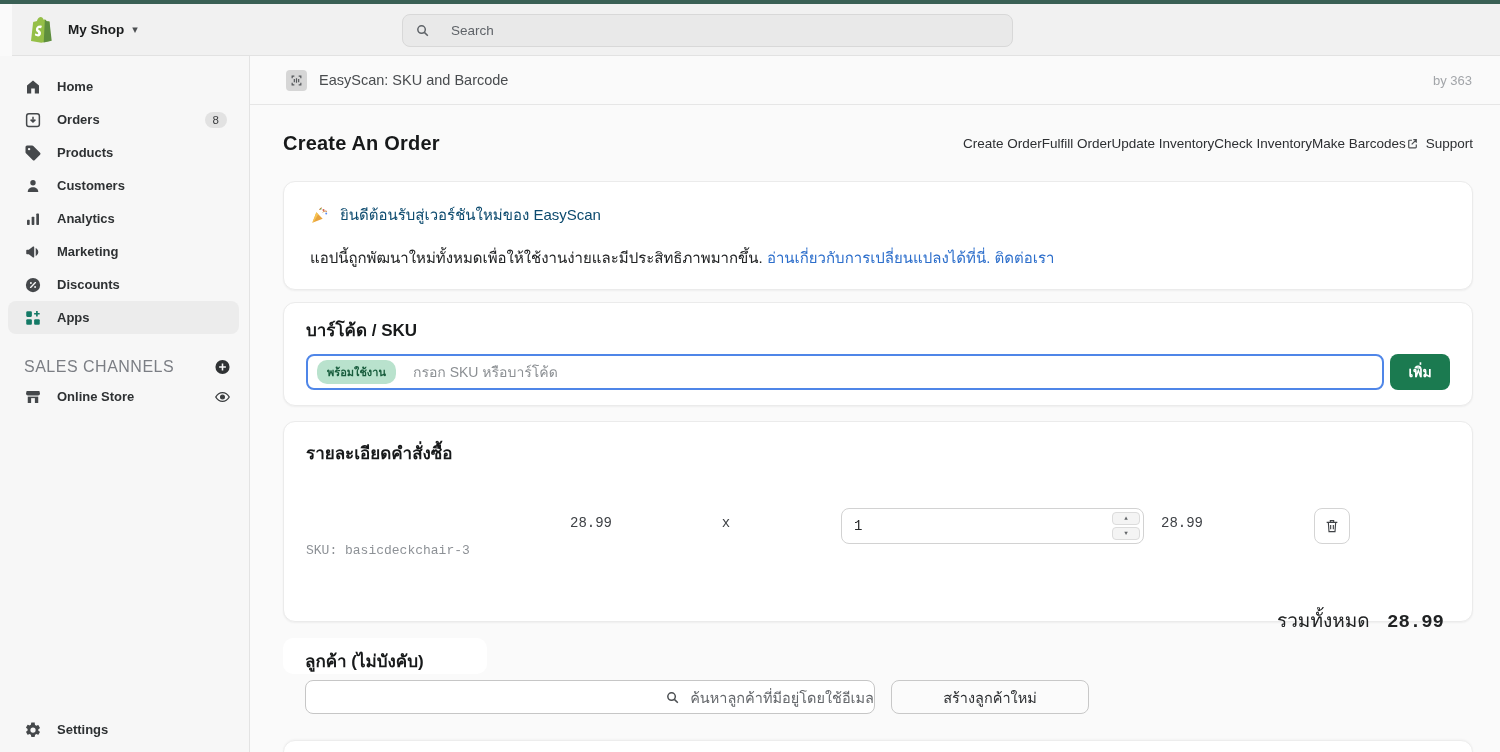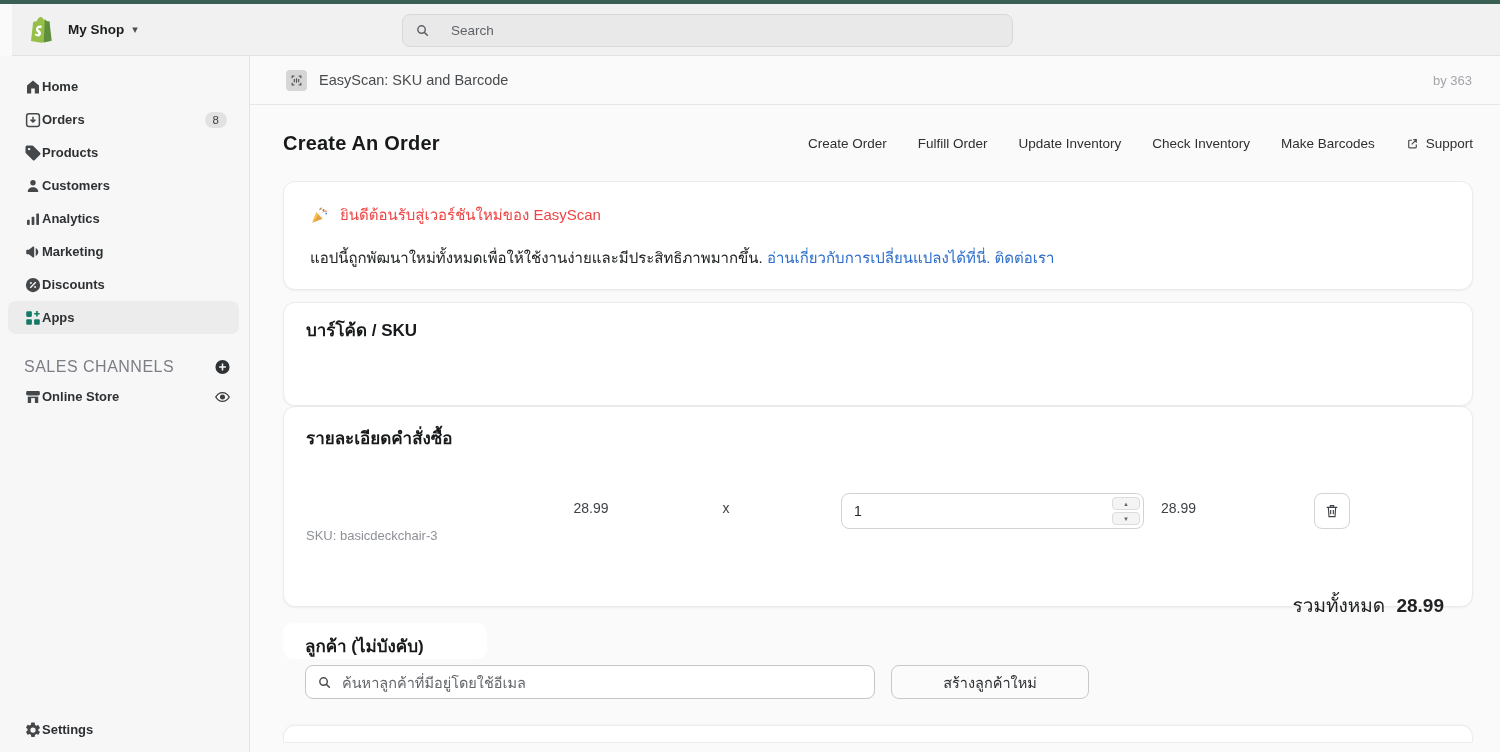--- a/index.html
+++ b/index.html
@@ -15,21 +15,21 @@
   .caret { margin-left:8px; font-size:11px; color:#4c4f52; }
   .searchbox { position:absolute; left:390px; top:10px; width:611px; height:33px; background:#e9e9e9;
     border:1px solid #d8d8d8; border-radius:8px; display:flex; align-items:center; padding-left:12px; gap:21px; }
   .searchbox .ph { font-size:13.5px; color:#5f6368; }
 
   
   .sidebar { position:absolute; left:0; top:56px; width:250px; height:696px; background:#f7f7f7;
     border-right:1px solid #e3e3e3; }
   .snav { padding-top:14px; }
   .srow { height:33px; margin:0 10px 0 8px; border-radius:8px; display:flex; align-items:center;
-    padding-left:16px; cursor:pointer; position:relative; }
+    padding-left:16px; gap:15px; cursor:pointer; position:relative; }
   .srow.sel { background:#ececec; }
   .srow .lbl { font-size:13px; font-weight:600; color:#2e3133; }
   .srow svg { flex:0 0 auto; }
   .badge { position:absolute; right:12px; background:#e2e2e2; border-radius:10px; font-size:11.5px;
     color:#3c3e40; padding:2px 8px; }
   .schead { margin:20px 10px 0 8px; height:26px; display:flex; align-items:center; padding-left:16px; position:relative; }
   .schead .lbl { font-size:16px; font-weight:400; letter-spacing:.5px; color:#7b7e84; }
   .right-ic { position:absolute; right:8px; top:50%; transform:translateY(-50%); }
   .settings-row { position:absolute; left:0; bottom:6px; width:250px; }
 
@@ -38,43 +38,43 @@
   .appheader { height:49px; display:flex; align-items:center; padding:0 28px 0 36px;
     border-bottom:1px solid #e6e6e6; }
   .appicon { width:21px; height:21px; border-radius:4px; background:#d6d6d6; display:flex;
     align-items:center; justify-content:center; }
   .apptitle { margin-left:12px; font-size:14.5px; color:#494c4f; }
   .byline { margin-left:auto; font-size:13px; color:#a2a5a9; }
 
   .content { padding:0 27px 0 33px; }
   .titlerow { margin-top:27px; display:flex; align-items:center; }
   .h1 { font-size:20px; font-weight:700; color:#17191a; letter-spacing:.2px; }
-  .pagenav { margin-left:auto; display:flex; align-items:center; gap:31px; }
+  .pagenav { margin-left:auto; display:flex; align-items:center; }
   .pagenav a { font-size:13.5px; font-weight:500; color:#2d2f32; text-decoration:none; cursor:pointer;
     display:flex; align-items:center; gap:7px; }
 
   .card { background:#ffffff; border:1px solid #ebebeb; border-radius:12px;
     box-shadow:0 1px 2px rgba(0,0,0,.05); }
   .banner { margin-top:26px; height:109px; padding:21px 26px; }
-  .banner .trow { display:flex; align-items:center; gap:11px; font-size:15px; color:#ef4444; }
+  .banner .trow { display:flex; align-items:center; gap:11px; font-size:15px; color:#0c4a6e; }
   .banner .brow { margin-top:19px; font-size:15px; color:#202223; }
   .banner .brow a { color:#2c6ecb; text-decoration:none; cursor:pointer; }
 
   .bcard { margin-top:12px; height:104px; padding:13px 22px; }
   .h2 { font-size:17px; font-weight:700; color:#17191a; }
   .skurow { margin-top:11px; display:flex; align-items:center; }
   .skuinput { flex:1; height:36px; border:2px solid #4f86e8; border-radius:8px; background:#fff;
     display:flex; align-items:center; padding-left:9px; gap:17px; }
   .ready { background:#b9e2cd; color:#175c3c; font-size:11px; font-weight:700; padding:3px 10px;
     border-radius:10px; white-space:nowrap; }
   .skuinput .ph { font-size:14px; color:#8b8f93; }
   .addbtn { margin-left:6px; width:60px; height:36px; background:#1b7a50; border:none; border-radius:8px;
     color:#fff; font-size:14px; font-weight:600; cursor:pointer; font-family:inherit; }
 
-  .ocard { height:201px; padding:17px 28px 0 22px; }
+  .ocard { margin-top:15px; height:201px; padding:17px 28px 0 22px;font-family:Liberation Mono, monospace; }
   .prow { position:relative; margin-top:9px; height:102px; }
   .pname { position:absolute; left:0; top:0; width:250px; font-size:16px; color:#17191a; line-height:1.6; }
   .psku { position:absolute; left:0; top:68px; font-size:13px; color:#8d9196; }
   .unit { position:absolute; left:235px; top:40px; width:100px; text-align:center; font-size:14px; color:#3f4246; }
   .times { position:absolute; left:400px; top:40px; width:40px; text-align:center; font-size:14px; color:#3f4246; }
   .qtywrap { position:absolute; left:535px; top:33px; width:303px; height:36px; border:1px solid #d2d2d2;
     border-radius:8px; background:#fff; }
   .qty { position:absolute; left:0; top:0; width:265px; height:34px; border:none; outline:none;
     padding-left:12px; font-size:14px; color:#26282a; font-family:inherit; background:transparent; }
   .stepper { position:absolute; right:3px; top:3px; width:28px; height:28px; display:flex;
@@ -84,21 +84,21 @@
   .ltotal { position:absolute; left:855px; top:40px; width:70px; font-size:14px; color:#3f4246; }
   .trashbtn { position:absolute; left:1008px; top:33px; width:36px; height:36px; background:#fff;
     border:1px solid #d4d4d4; border-radius:8px; display:flex; align-items:center; justify-content:center; cursor:pointer; }
   .totrow { margin-top:28px; text-align:right; font-size:19px; color:#202223; }
   .totrow b { margin-left:6px; }
 
   .custhead { margin-top:16px; width:204px; height:36px; background:#fff; border-radius:10px;
     display:flex; align-items:flex-end; padding-left:22px; }
   .custrow { margin-top:6px; display:flex; align-items:center; padding-left:22px; gap:16px; }
   .custsearch { width:570px; height:34px; background:#fff; border:1px solid #c6c6c6; border-radius:8px;
-    display:flex; align-items:center; padding-left:11px; gap:10px; }
+    display:flex; align-items:center; padding-left:11px; gap:10px;justify-content:flex-end; }
   .custsearch .ph { font-size:14.5px; color:#64676b; }
   .newcust { width:198px; height:34px; background:#fbfbfb; border:1px solid #c8c8c8; border-radius:8px;
     font-size:14.5px; color:#2c2e31; cursor:pointer; font-family:inherit; }
   .nextcard { margin-top:26px; height:18px; background:#fff; border:1px solid #ededed;
     border-radius:12px 12px 0 0; box-shadow:0 -1px 2px rgba(0,0,0,.03); }
 </style>
 </head>
 <body>
 
 <div class="topstrip"></div>
@@ -258,20 +258,27 @@
       </div>
       <div class="brow">
         <span>แอปนี้ถูกพัฒนาใหม่ทั้งหมดเพื่อให้ใช้งานง่ายและมีประสิทธิภาพมากขึ้น.</span>
         <a>อ่านเกี่ยวกับการเปลี่ยนแปลงได้ที่นี่.</a>
         <a>ติดต่อเรา</a>
       </div>
     </div>
 
     <div class="card bcard">
       <div class="h2">บาร์โค้ด / SKU</div>
+      <div class="skurow">
+        <div class="skuinput">
+          <span class="ready">พร้อมใช้งาน</span>
+          <span class="ph">กรอก SKU หรือบาร์โค้ด</span>
+        </div>
+        <button class="addbtn">เพิ่ม</button>
+      </div>
     </div>
 
     <div class="card ocard">
       <div class="h2">รายละเอียดคำสั่งซื้อ</div>
       <div class="prow">
         <div class="psku">SKU: basicdeckchair-3</div>
         <div class="unit">28.99</div>
         <div class="times">x</div>
         <div class="qtywrap">
           <input class="qty" value="1" style="">

